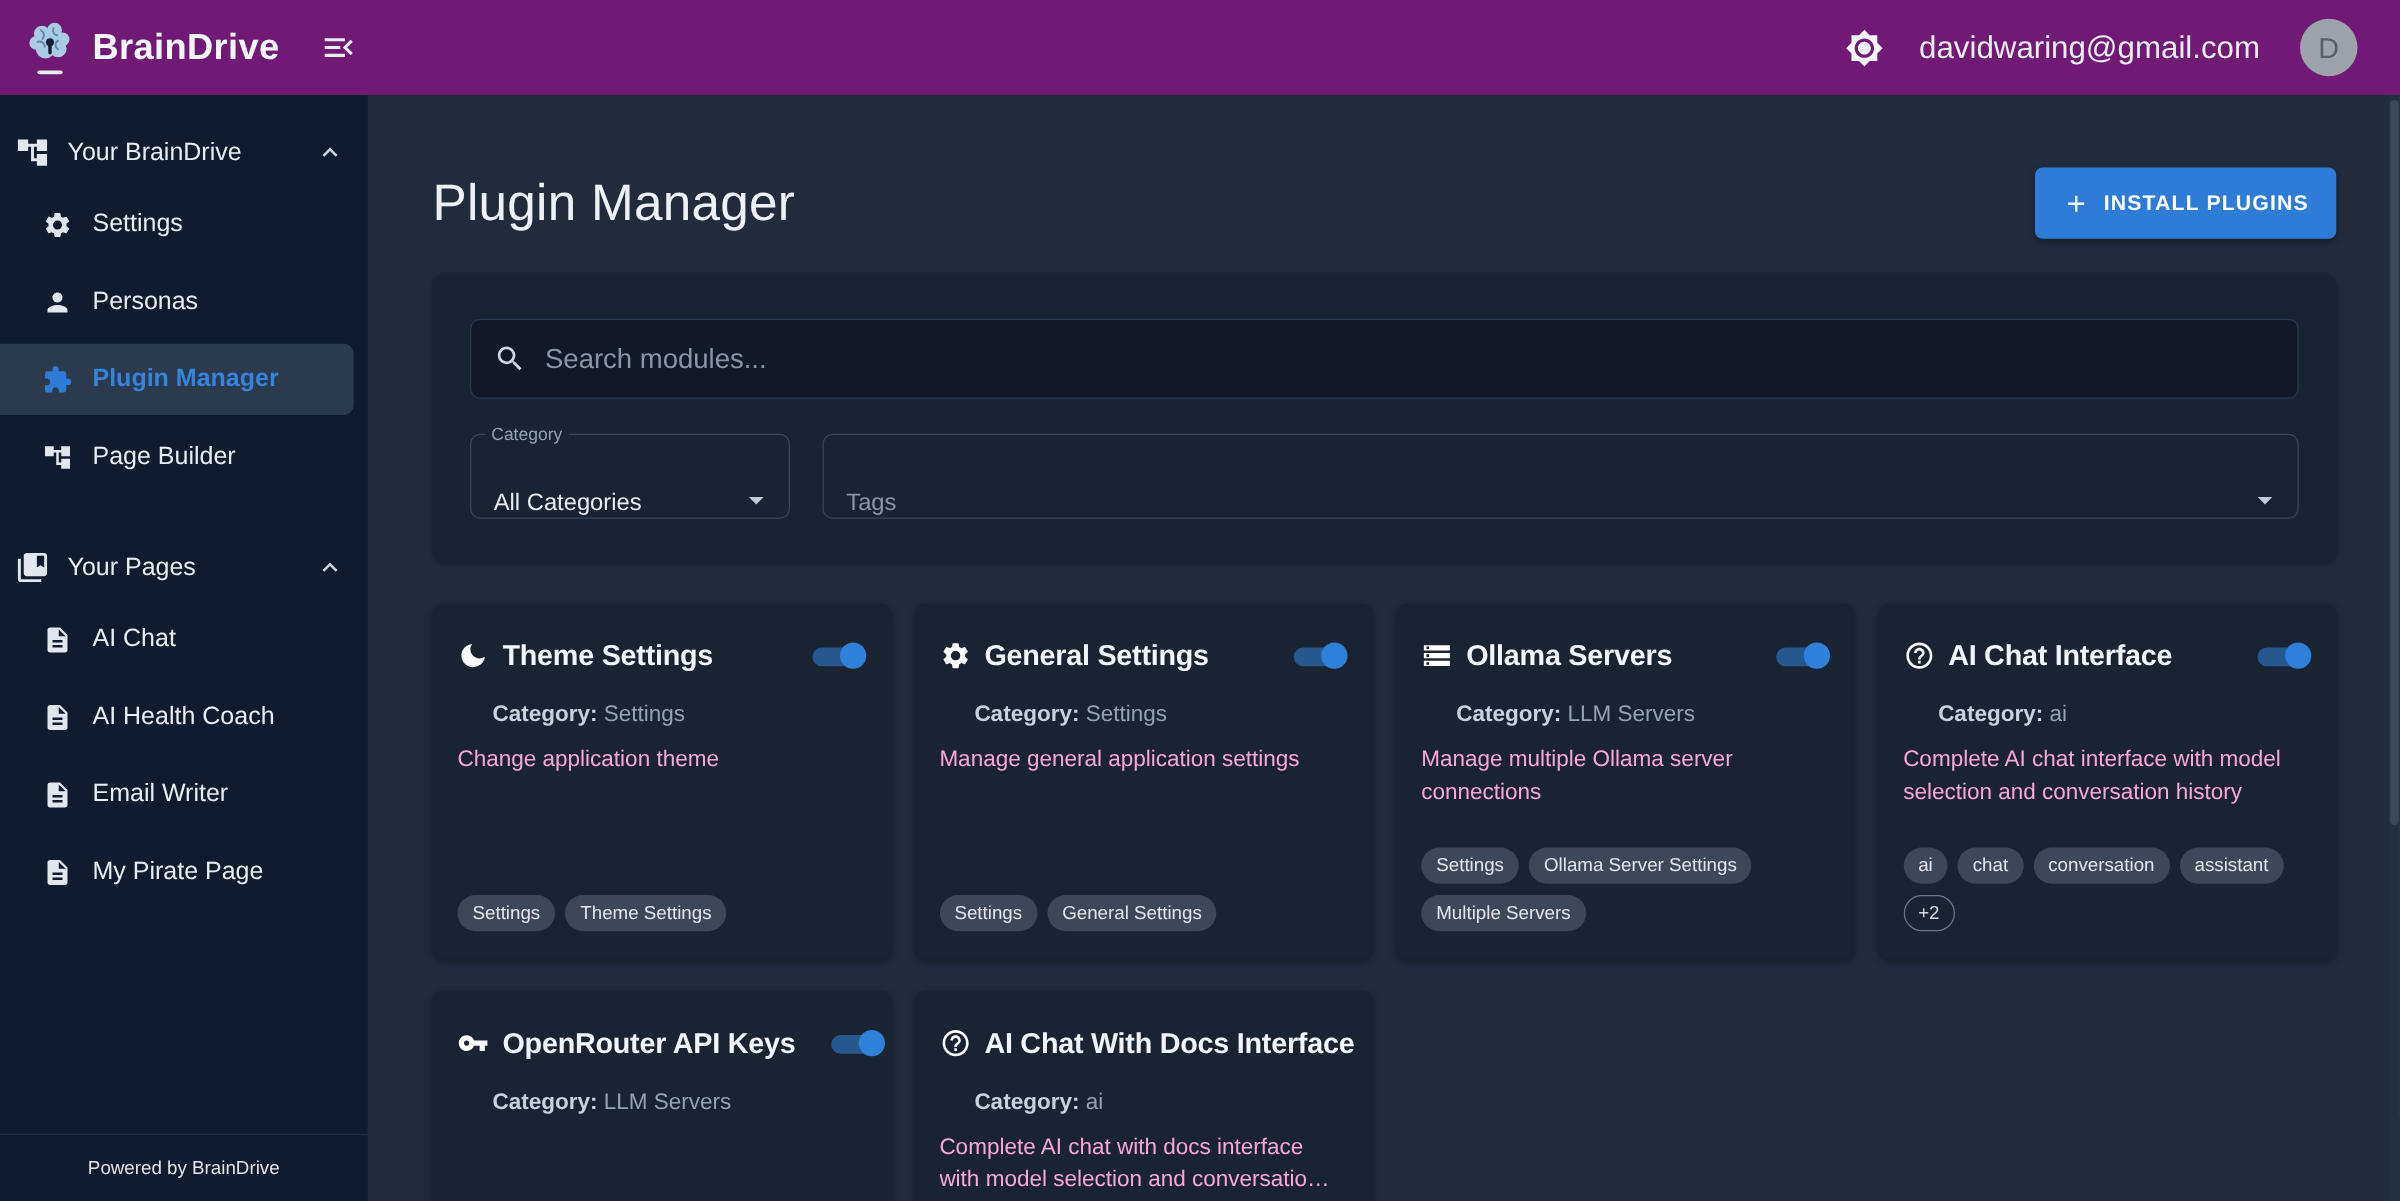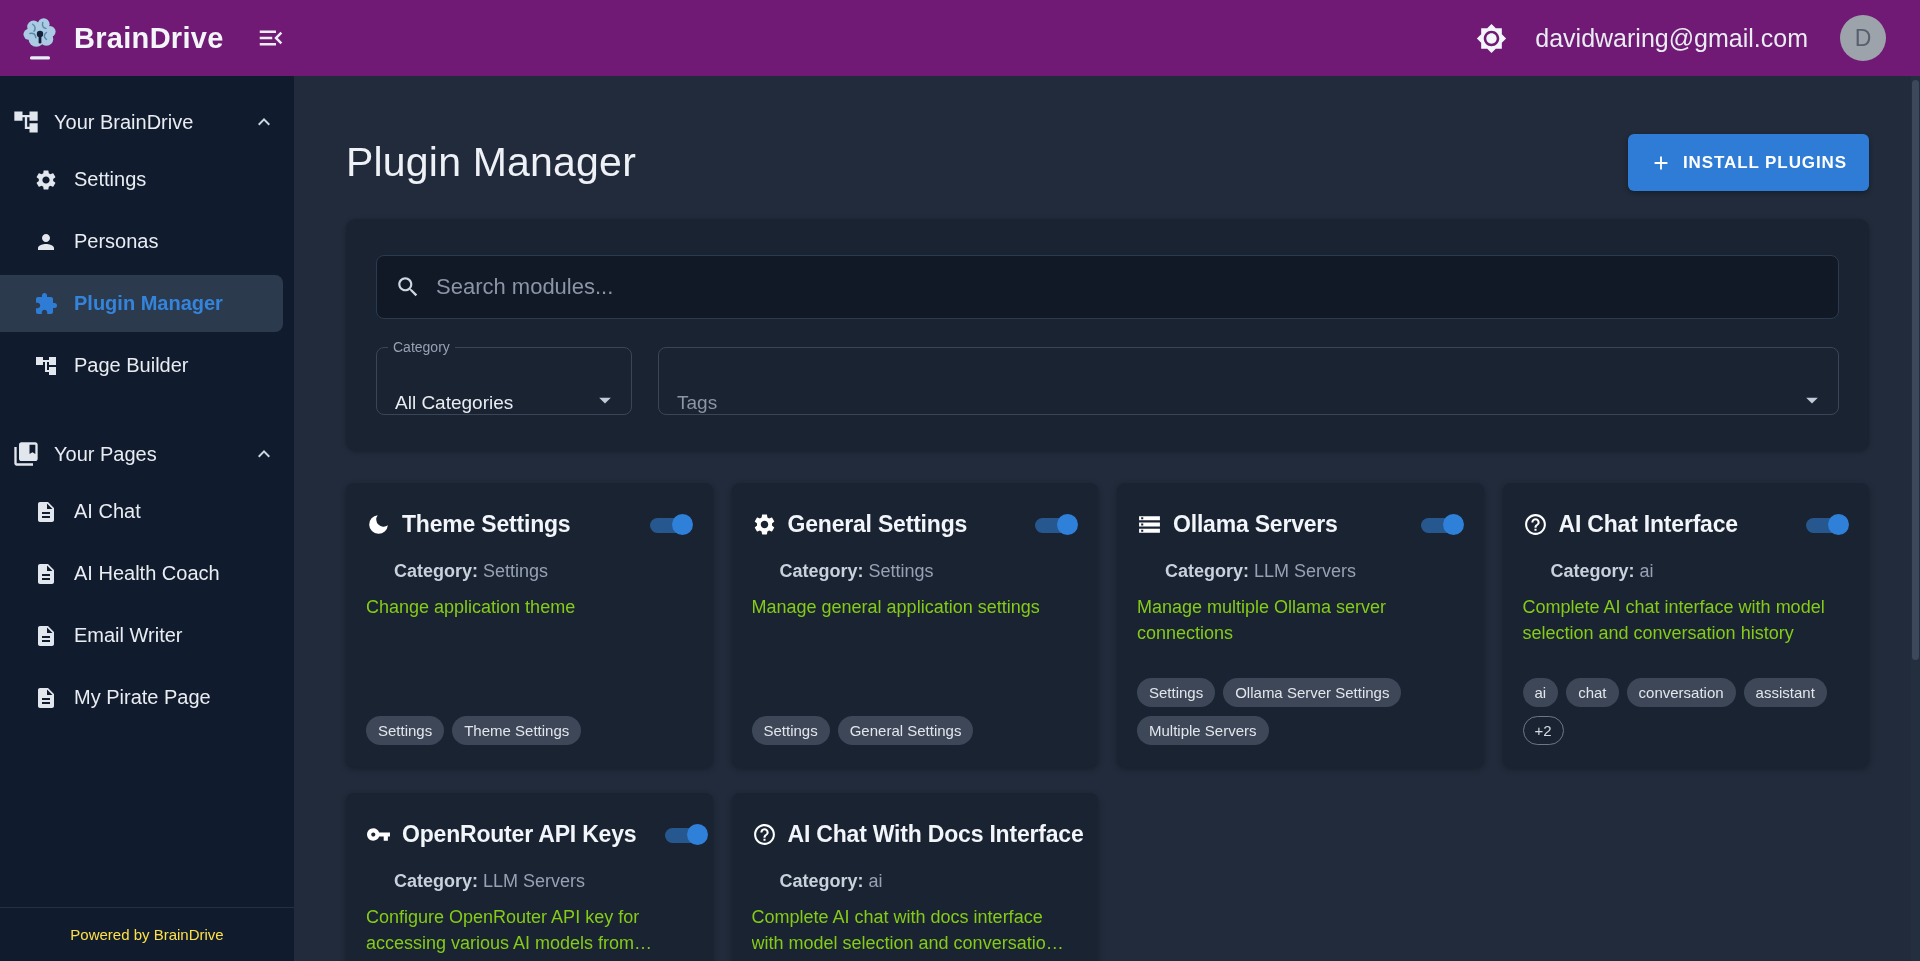--- a/index.html
+++ b/index.html
@@ -37,21 +37,21 @@
   .side-section .icon { width:28px; height:28px; color:#e2e7ee; flex:none; }
   .side-section .lbl { flex:1; font-size:20px; color:#e9edf2; }
   .side-section .chev { width:24px; height:24px; color:#cfd6e0; flex:none; }
   .side-section + .side-section, .sect-gap { margin-top:36px; }
   .side-item { display:flex; align-items:center; height:57px; margin:5px 11px 5px 0; padding:0 12px 0 34px; gap:16px;
                font-size:20px; color:#e9edf2; cursor:pointer; border-radius:0 8px 8px 0; }
   .side-item .icon { width:24px; height:24px; color:#e2e7ee; flex:none; }
   .side-item.active { background:#2c3a4e; color:#3584dc; font-weight:700; }
   .side-item.active .icon { color:#2e7cd6; }
   .sidebar-footer { position:absolute; left:0; right:0; bottom:0; height:54px; border-top:1px solid #232f44;
-                    display:flex; align-items:center; justify-content:center; font-size:15px; color:#fde047;text-align:center; }
+                    display:flex; align-items:center; justify-content:center; font-size:15px; color:#e5e5e5;text-align:center; }
 
   
   main { position:relative; padding:0 51px 0 52px; overflow:hidden; }
   .page-head { display:flex; justify-content:space-between; align-items:center; margin-top:58px; }
   h1 { margin:0; font-size:41px; font-weight:400; letter-spacing:.2px; color:#eef1f5; line-height:1.2; }
   .install-btn { display:flex; align-items:center; gap:11px; background:#2e7cd6; color:#fff; border:none; border-radius:6px;
                  height:57px; padding:0 22px; font-size:17px; font-weight:700; letter-spacing:.9px;
                  font-family:inherit; cursor:pointer; box-shadow:0 2px 5px rgba(0,0,0,.3); }
   .install-btn .icon { width:22px; height:22px; }
 
@@ -78,21 +78,21 @@
   .card-title { flex:1; font-size:23px; font-weight:700; letter-spacing:-.2px; color:#f2f5f9;
                 white-space:nowrap; overflow:hidden; }
   .card.tight .card-head { margin-right:-15px; }
   .card.clip .card-head { margin-right:-20px; }
   .switch { position:relative; width:44px; height:27px; flex:none; cursor:pointer; }
   .switch .track { position:absolute; left:1px; top:7px; width:41px; height:15px; border-radius:8px; background:#27578f; }
   .switch .thumb { position:absolute; right:0; top:3px; width:21px; height:21px; border-radius:50%; background:#2e80d9; }
   .card-meta { margin-top:20px; font-size:18px; }
   .cat-label { font-weight:700; color:#c9d1dd;margin-left:28px; }
   .cat-value { color:#96a1b3; }
-  .desc { margin:13px 0 0; font-size:18px; line-height:1.44; color:#84cc16; max-height:78px; overflow:hidden; }
+  .desc { margin:13px 0 0; font-size:18px; line-height:1.44; color:#f9a8d4; max-height:78px; overflow:hidden; }
   .tags { margin-top:auto; display:flex; flex-wrap:wrap; gap:9px 8px; }
   .chip { background:#3d4757; color:#e2e6ec; font-size:15px; line-height:1; padding:7px 12px; border-radius:15px; }
   .chip.outline { background:transparent; border:1px solid #6e7787; padding:6px 11px; color:#d5dae2; }
 
   .scrollbar { position:fixed; top:76px; right:0; bottom:0; width:9px; background:#232e3f; }
   .scrollbar .thumb { position:absolute; top:4px; left:1px; width:7px; height:580px; border-radius:4px; background:#3c485c; }
 </style>
 </head>
 <body>
 
@@ -372,21 +372,20 @@
                 <path d="M12.65 10C11.83 7.67 9.61 6 7 6c-3.31 0-6 2.69-6 6s2.69 6 6 6c2.61 0 4.83-1.67 5.65-4H17v4h4v-4h2v-4H12.65zM7 14c-1.1 0-2-.9-2-2s.9-2 2-2 2 .9 2 2-.9 2-2 2z"></path>
               </svg>
             </span>
             <span class="card-title">OpenRouter API Keys</span>
             <div class="switch">
               <div class="track"></div>
               <div class="thumb"></div>
             </div>
           </div>
           <div class="card-meta"><span class="cat-label">Category: </span><span class="cat-value">LLM Servers</span></div>
-          <p class="desc">Configure OpenRouter API key for accessing various AI models from…</p>
           <div class="tags"></div>
         </article>
         <article class="card clip">
           <div class="card-head">
             <span class="icon">
               <svg viewBox="0 0 24 24">
                 <path d="M11 18h2v-2h-2v2zm1-16C6.48 2 2 6.48 2 12s4.48 10 10 10 10-4.48 10-10S17.52 2 12 2zm0 18c-4.41 0-8-3.59-8-8s3.59-8 8-8 8 3.59 8 8-3.59 8-8 8zm0-14c-2.21 0-4 1.79-4 4h2c0-1.1.9-2 2-2s2 .9 2 2c0 2-3 1.75-3 5h2c0-2.25 3-2.5 3-5 0-2.21-1.79-4-4-4z"></path>
               </svg>
             </span>
             <span class="card-title">AI Chat With Docs Interface</span>

